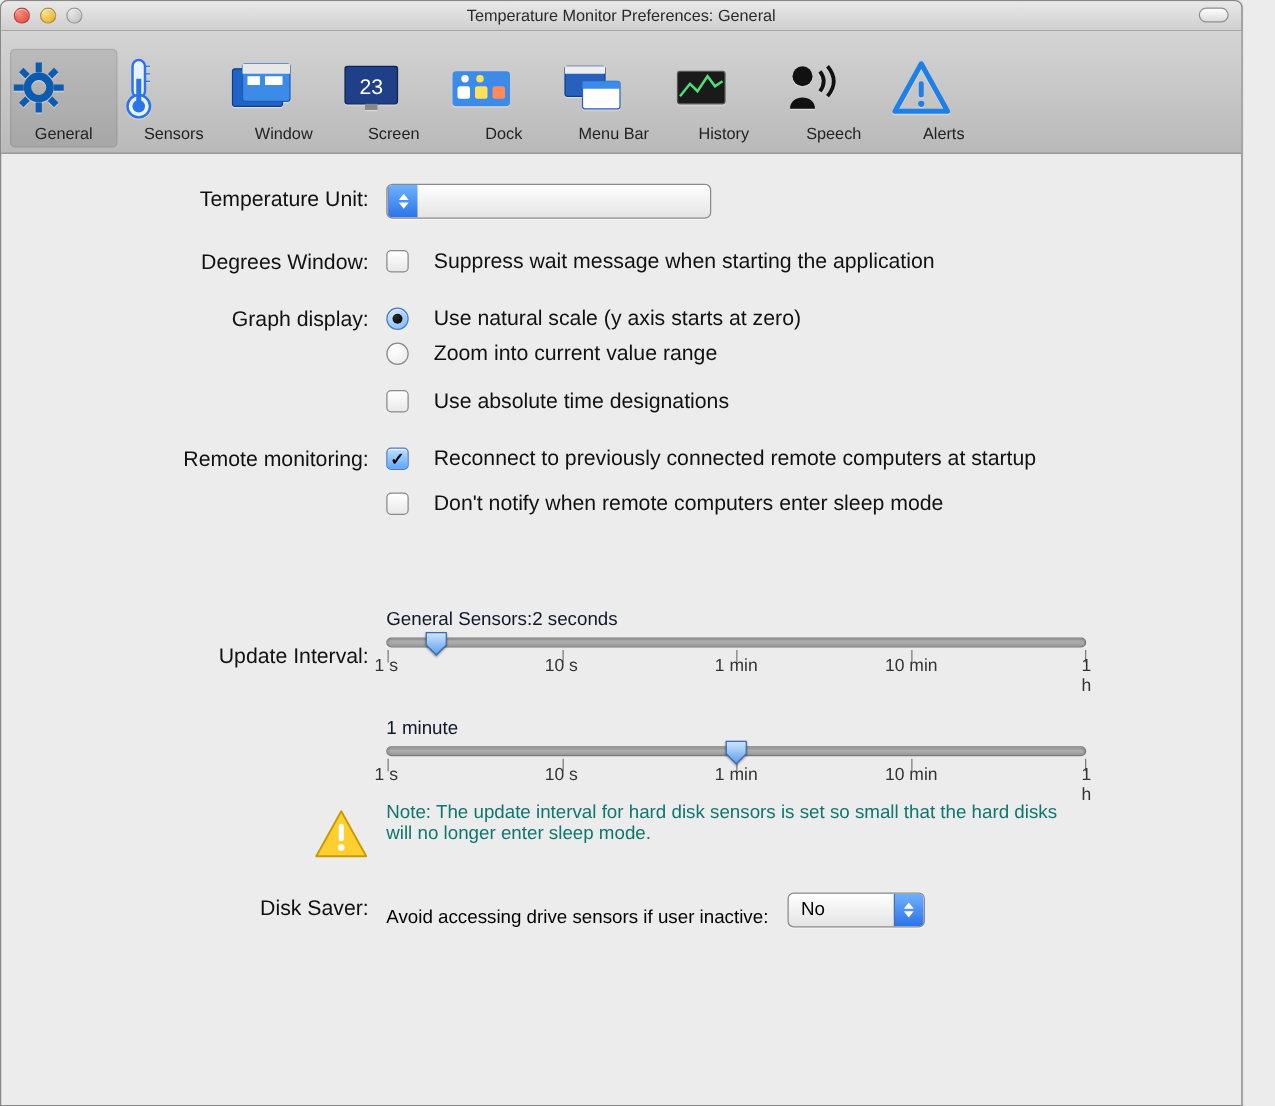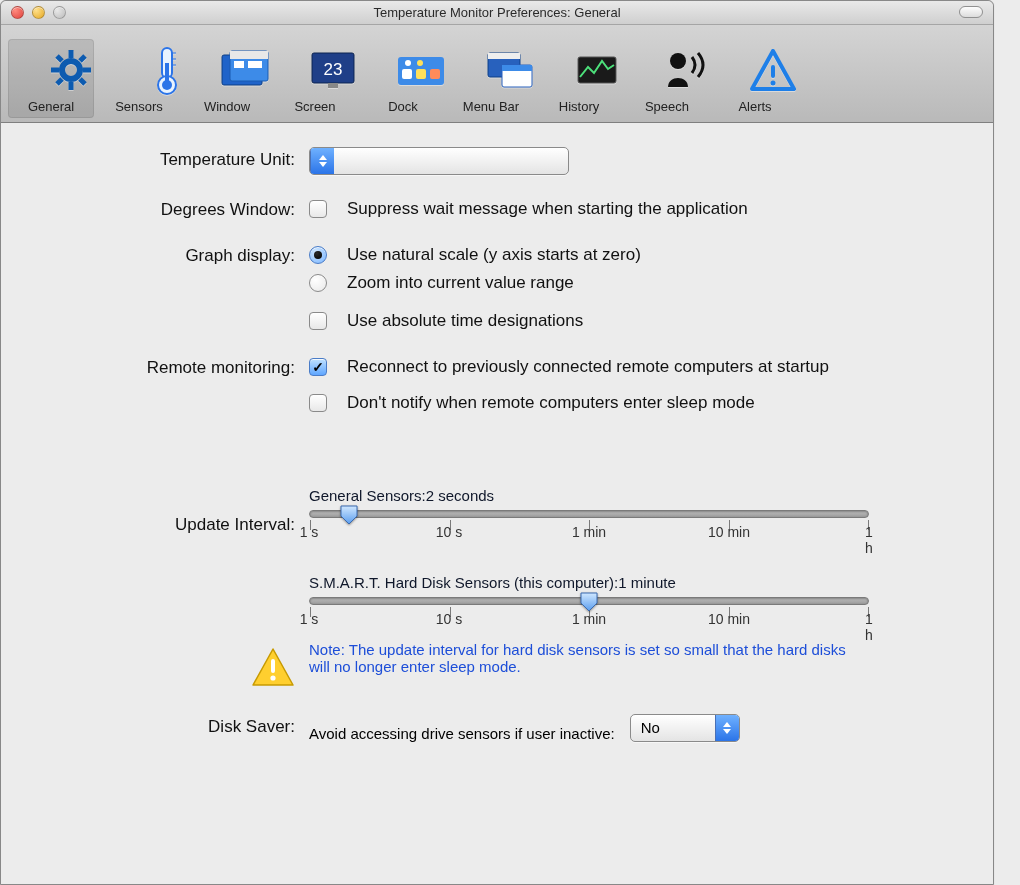--- a/index.html
+++ b/index.html
@@ -50,21 +50,21 @@
     width: 86px;
     text-align: center;
     font-size: 13px;
     color: #222;
     padding: 6px 0 4px 0;
     border-radius: 4px;
     margin: 0 1px;
     cursor: default;
   }
   .tbtn.selected { background: rgba(0,0,0,0.10); box-shadow: inset 0 0 0 1px rgba(0,0,0,0.08); }
-  .tbtn .ico { height: 50px; display: flex; align-items: center; justify-content: flex-end; }
+  .tbtn .ico { height: 50px; display: flex; align-items: center; justify-content: flex-start; }
   .tbtn .lbl { margin-top: 4px; }
   .tbtn svg { filter: drop-shadow(0 1px 0 rgba(255,255,255,0.4)); }
   .content {
     padding: 18px 28px 24px 28px;
   }
   .row { display: flex; align-items: flex-start; padding: 6px 0; }
   .row.mt { margin-top: 10px; }
   .row .label { width: 280px; text-align: right; padding-right: 14px; font-size: 17px; color: #111; padding-top: 3px; }
   .row .field { flex: 1; }
   .aqua-select {
@@ -116,21 +116,21 @@
     margin: 6px 0;
   }
   .slider-ticks { position:absolute; top:12px; left:0; right:0; height:8px; }
   .slider-ticks span { position:absolute; width:1px; height:10px; background:#7a7a7a; top:-3px; }
   .slider-labels { display:flex; font-size:14px; color:#333; position:relative; height:18px; }
   .slider-labels span { position:absolute; transform: translateX(-50%); }
   .slider-thumb {
     position:absolute; top:-7px; width:20px; height:22px; transform: translateX(-50%);
   }
   .slider-thumb svg { filter: drop-shadow(0 1px 1px rgba(0,0,0,0.4)); }
-  .note-text { font-size: 15px; color:#1d4ed8; max-width: 560px; }
+  .note-text { font-size: 15px; color:#0f766e; max-width: 560px; }
   .section-space { height: 60px; }
   .field-wide { display:flex; flex-direction:column; gap:4px; }
 </style>
 </head>
 <body>
 
 <div class="window">
 
   <div class="titlebar">
     <div class="traffic">
@@ -361,21 +361,20 @@
             <span style="left:50%">1 min</span>
             <span style="left:75%">10 min</span>
             <span style="left:100%">1 h</span>
           </div>
         </div>
 
         <div style="height:18px"></div>
 
         <div class="slider-block">
           <div class="slider-head">
-            <span>S.M.A.R.T. Hard Disk Sensors (this computer):</span>
             <span>1 minute</span>
           </div>
           <div class="slider-track">
             <div class="slider-ticks">
               <span style="left:0%"></span>
                 <span style="left:25%"></span>
                 <span style="left:50%"></span>
                 <span style="left:75%"></span>
                 <span style="left:100%"></span>
             </div>

